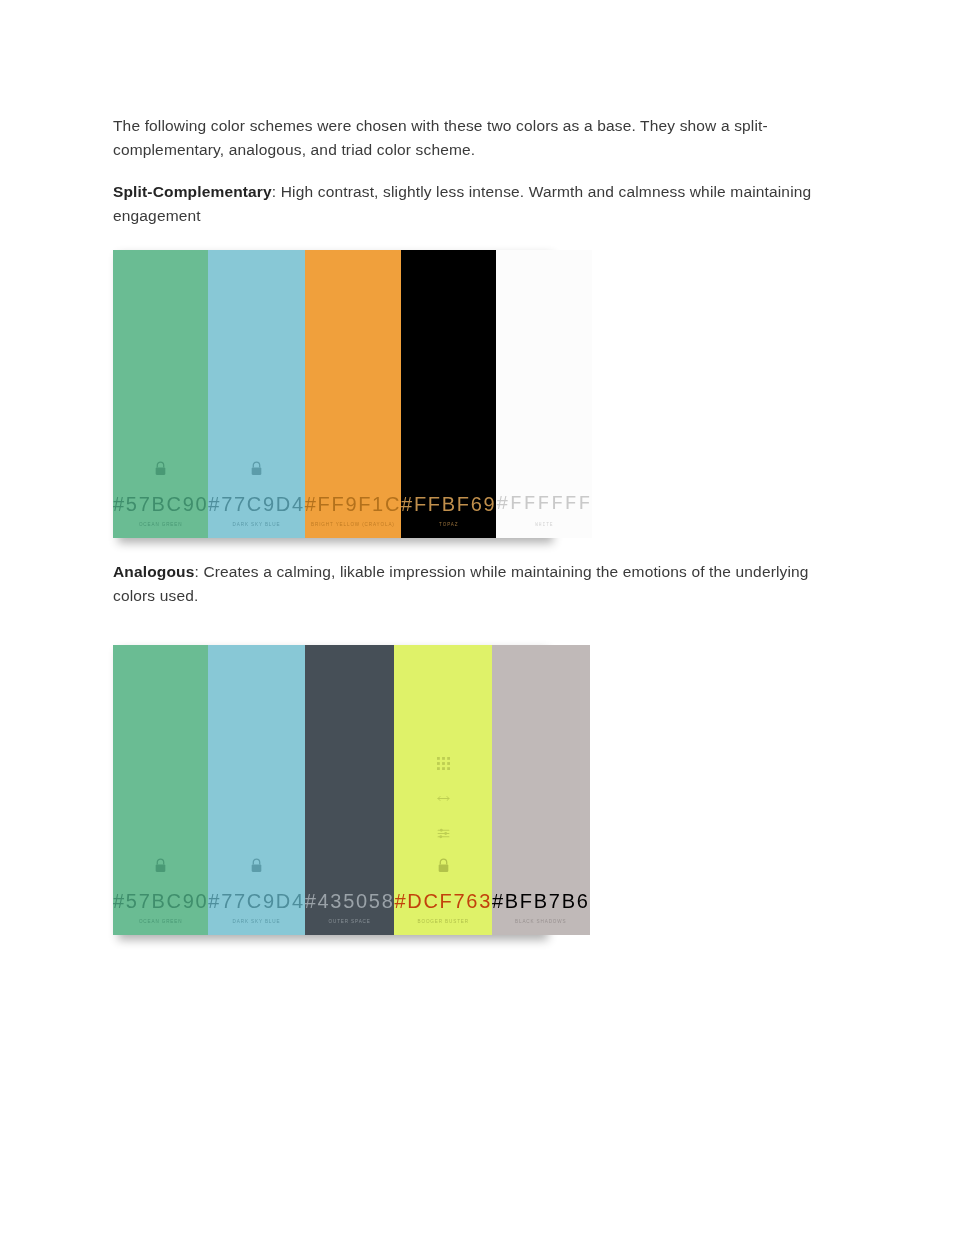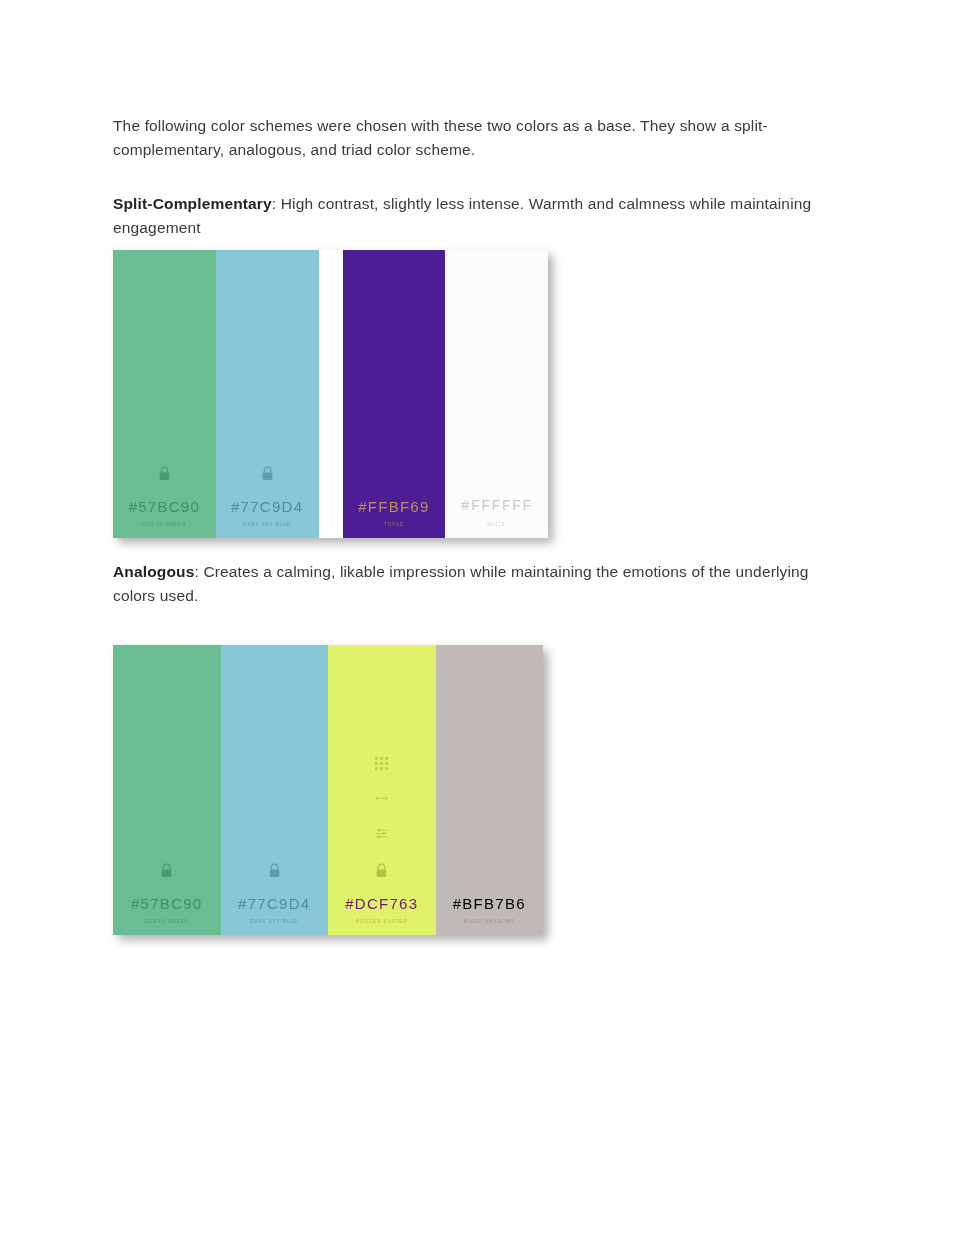--- a/index.html
+++ b/index.html
@@ -26,21 +26,21 @@
     left: 113px;
     width: 735px;
     font-size: 15.5px;
     line-height: 24px;
     color: #3a3a3a;
     letter-spacing: 0.01em;
   }
   .para b { font-weight: bold; color: #242424; }
 
   #intro-para { top: 114px; }
-  #split-para { top: 192px; }
+  #split-para { top: 180px; }
   #analogous-para { top: 560px; }
 
   
   .palette {
     position: absolute;
     left: 113px;
     display: flex;
     box-shadow: 5px 5px 9px rgba(0,0,0,0.30);
     overflow: visible;
   }
@@ -88,21 +88,21 @@
 
   .lock-icon {
     width: 13px;
     height: 15px;
     margin-bottom: 18px;
     opacity: 0.75;
   }
   .lock-icon svg { display: block; width: 100%; height: 100%; }
 
   .hex {
-    font-size: 15px;
+    font-size: 20px;
     letter-spacing: 0.085em;
     font-weight: 500;
     line-height: 1;
     margin-bottom: 9px;
     white-space: nowrap;
   }
   .cname {
     font-size: 4.6px;
     letter-spacing: 0.19em;
     line-height: 1;
@@ -134,21 +134,26 @@
       <div class="swatch" style="background: rgb(136, 200, 214);">
         <span class="lock-icon">
           <svg viewBox="0 0 24 28" fill="none" stroke="#4e8e9c" stroke-width="2.4">
             <path d="M6 12V8a6 6 0 0 1 12 0v4"></path>
             <rect x="3" y="12" width="18" height="14" rx="2" fill="#4e8e9c" stroke="none"></rect>
           </svg>
         </span>
         <div class="hex" style="color: rgb(78, 142, 156);">#77C9D4</div>
         <div class="cname" style="color: rgb(78, 142, 156);">DARK SKY BLUE</div>
       </div>
-      <div class="swatch" style="background: #4c1d95; margin-left: 24px;">
+      <div class="swatch" style="background: rgb(240, 160, 60);">
+        <span class="lock-icon"></span>
+        <div class="hex" style="color: rgb(179, 113, 28);">#FF9F1C</div>
+        <div class="cname" style="color: rgb(179, 113, 28);">BRIGHT YELLOW (CRAYOLA)</div>
+      </div>
+      <div class="swatch" style="background: #000000;">
         <span class="lock-icon"></span>
         <div class="hex" style="color: rgb(192, 143, 76);">#FFBF69</div>
         <div class="cname" style="color: rgb(192, 143, 76);">TOPAZ</div>
       </div>
       <div class="swatch" style="background: rgb(252, 252, 252); font-family: Liberation Mono, monospace;">
         <span class="lock-icon"></span>
         <div class="hex" style="color: rgb(201, 201, 201);">#FFFFFF</div>
         <div class="cname" style="color: rgb(201, 201, 201);">WHITE</div>
       </div>
     </div>
@@ -168,20 +173,25 @@
       </div>
       <div class="swatch" style="background: rgb(136, 200, 214);">
         <span class="lock-icon">
           <svg viewBox="0 0 24 28" fill="none" stroke="#4e8e9c" stroke-width="2.4">
             <path d="M6 12V8a6 6 0 0 1 12 0v4"></path>
             <rect x="3" y="12" width="18" height="14" rx="2" fill="#4e8e9c" stroke="none"></rect>
           </svg>
         </span>
         <div class="hex" style="color: rgb(78, 142, 156);">#77C9D4</div>
         <div class="cname" style="color: rgb(78, 142, 156);">DARK SKY BLUE</div>
+      </div>
+      <div class="swatch" style="background: rgb(70, 79, 87);">
+        <span class="lock-icon"></span>
+        <div class="hex" style="color: rgb(154, 162, 168);">#435058</div>
+        <div class="cname" style="color: rgb(154, 162, 168);">OUTER SPACE</div>
       </div>
       <div class="swatch" style="background: rgb(223, 242, 105);">
         <div class="tools">
           <span class="tool-icon">
             <svg viewBox="0 0 23 23">
               <rect x="0" y="0" width="5" height="5" fill="#a3b240"></rect>
               <rect x="9" y="0" width="5" height="5" fill="#a3b240"></rect>
               <rect x="18" y="0" width="5" height="5" fill="#a3b240"></rect>
               <rect x="0" y="9" width="5" height="5" fill="#a3b240"></rect>
               <rect x="9" y="9" width="5" height="5" fill="#a3b240"></rect>
@@ -208,21 +218,21 @@
               <circle cx="7" cy="17" r="2.6" fill="#a3b240" stroke="none"></circle>
             </svg>
           </span>
         </div>
         <span class="lock-icon">
           <svg viewBox="0 0 24 28" fill="none" stroke="#a3b240" stroke-width="2.4">
             <path d="M6 12V8a6 6 0 0 1 12 0v4"></path>
             <rect x="3" y="12" width="18" height="14" rx="2" fill="#a3b240" stroke="none"></rect>
           </svg>
         </span>
-        <div class="hex" style="color: #701a75;">#DCF763</div>
+        <div class="hex" style="color: #c2410c;">#DCF763</div>
         <div class="cname" style="color: rgb(163, 178, 64);">BOOGER BUSTER</div>
       </div>
       <div class="swatch" style="background: rgb(192, 185, 184);">
         <span class="lock-icon"></span>
         <div class="hex" style="color: #000000;">#BFB7B6</div>
         <div class="cname" style="color: rgb(141, 134, 133);">BLACK SHADOWS</div>
       </div>
     </div>
 
 </div>

